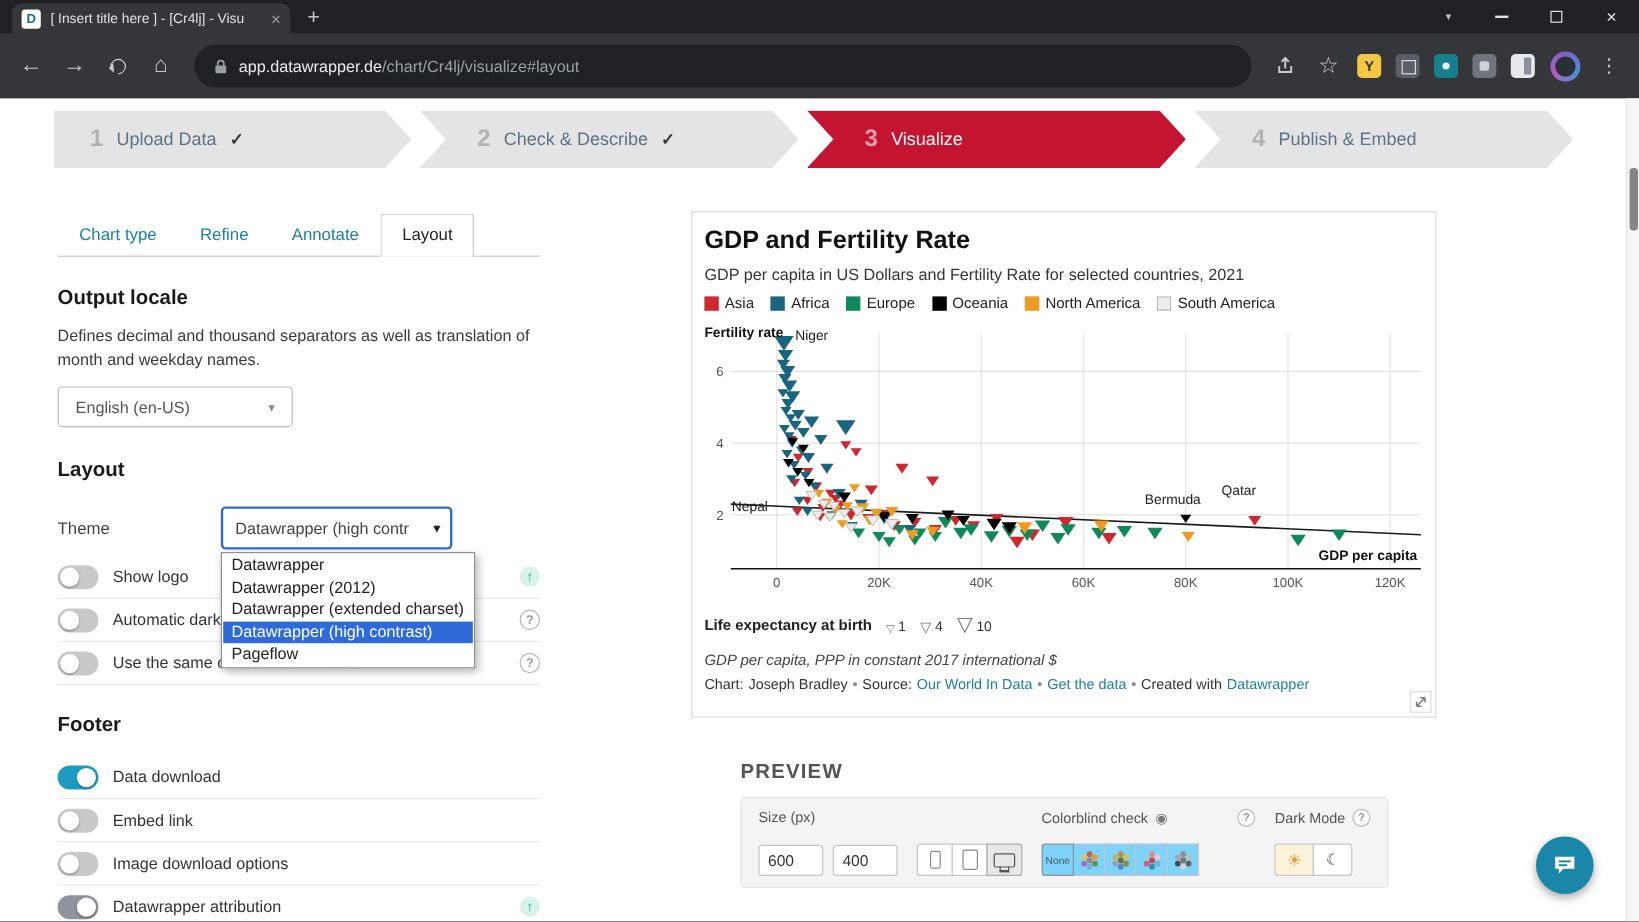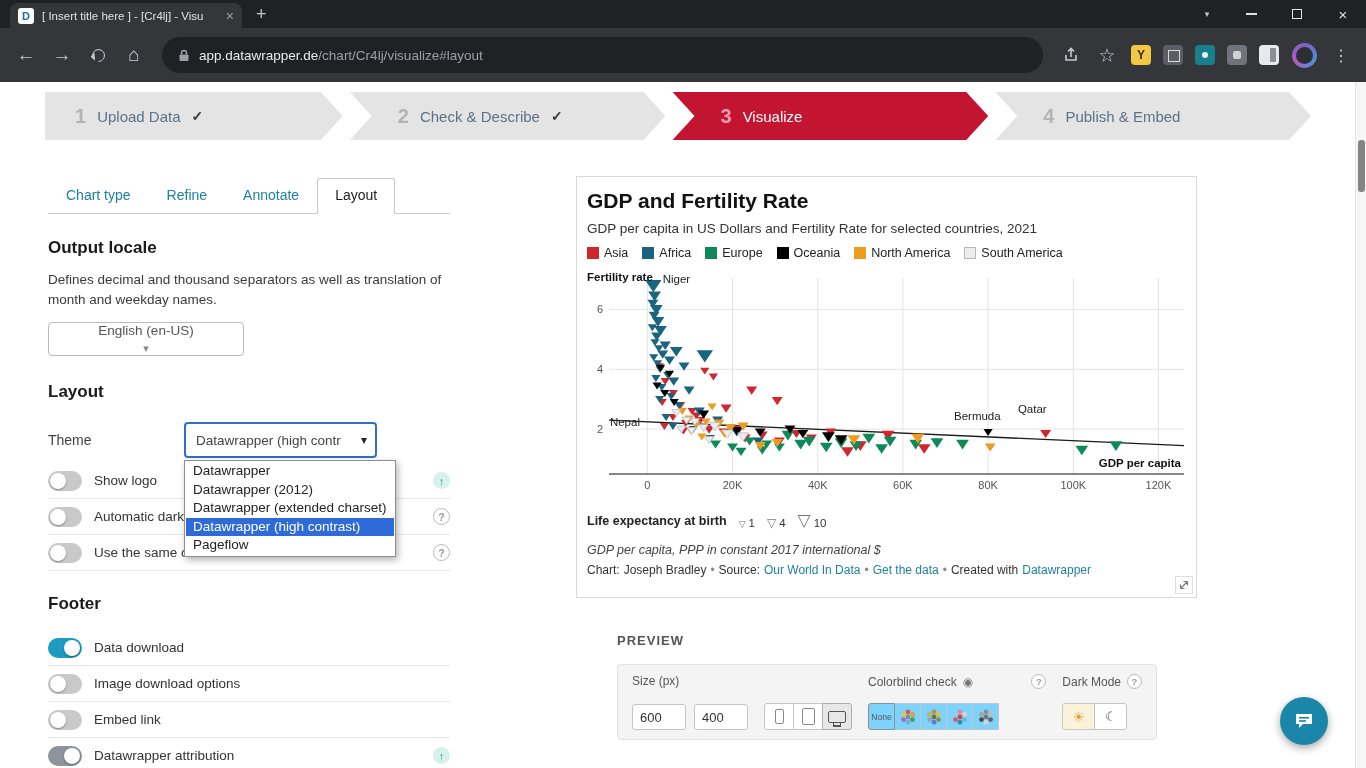--- a/index.html
+++ b/index.html
@@ -56,21 +56,21 @@
   .step.active .step-label{color:#fff;}
   .step-check{color:#3a3a3a;font-size:14px;font-weight:bold;}
 
   
   .side-tabs{position:absolute;left:48px;top:96px;width:402px;display:flex;border-bottom:1px solid #c9c9c9;}
   .stab{padding:8px 17px 9px;font-size:14px;color:#1d81a2;border:1px solid transparent;cursor:pointer;}
   .stab.active{color:#222;background:#fff;border-color:#c9c9c9;border-bottom-color:#fff;border-radius:3px 3px 0 0;margin-bottom:-1px;}
   .sheading{position:absolute;left:48px;font-size:17px;font-weight:bold;color:#1a1a1a;}
   #h-locale{top:156px;} #h-layout{top:300px;} #h-footer{top:512px;}
   .locale-desc{position:absolute;left:48px;top:188px;width:400px;font-size:13.5px;color:#3a3a3a;line-height:1.5;}
-  .locale-select{position:absolute;left:48px;top:240px;width:196px;height:34px;border:1px solid #bbb;border-radius:4px;background:#fff;display:flex;align-items:center;justify-content:space-between;padding:0 14px;font-size:13.5px;color:#555;flex-direction:column;}
+  .locale-select{position:absolute;left:48px;top:240px;width:196px;height:34px;border:1px solid #bbb;border-radius:4px;background:#fff;display:flex;align-items:center;justify-content:space-between;padding:0 14px;font-size:13.5px;color:#555;}
   .sel-chev{color:#8a8a8a;font-size:11px;}
   .theme-label{position:absolute;left:48px;top:350px;font-size:14px;color:#404040;}
   .theme-select{position:absolute;left:184px;top:340px;width:193px;height:36px;border:2px solid #2f6ecf;border-radius:4px;background:#fff;display:flex;align-items:center;justify-content:space-between;padding:0 8px 0 10px;font-size:13.5px;color:#444;white-space:nowrap;overflow:hidden;}
   .theme-select .sel-chev{color:#222;font-size:12px;}
   .dropdown{position:absolute;left:184px;top:378px;width:212px;background:#fff;border:1px solid #8f8f8f;box-shadow:2px 3px 7px rgba(0,0,0,.3);z-index:30;padding:1px;}
   .opt{font-size:13.5px;color:#222;padding:1px 7px;line-height:16.5px;white-space:nowrap;}
   .opt.sel{background:#2e6bd8;color:#fff;}
   .toggle-zone{position:absolute;left:48px;width:402px;}
   #layout-toggles{top:381px;} #footer-toggles{top:548px;}
   .trow{display:flex;align-items:center;height:36px;border-bottom:1px solid #e8e8e8;}
@@ -97,21 +97,21 @@
   .sz-item{display:flex;align-items:flex-end;gap:3px;}
   .sz-tri{color:#777;line-height:1;}
   .sz-val{font-size:11.5px;color:#333;}
   .c-note{font-size:12.5px;font-style:italic;color:#444;margin:14px 0 0 10px;}
   .c-byline{font-size:12px;color:#333;margin:6px 0 0 10px;display:flex;gap:4px;flex-wrap:wrap;}
   .c-byline .lnk{color:#1d81a2;text-decoration:none;cursor:pointer;}
   .c-byline .sep{color:#888;}
   .resize-handle{position:absolute;right:3px;bottom:3px;width:18px;height:18px;background:#fff;border:1px solid #ddd;display:flex;align-items:center;justify-content:center;cursor:nwse-resize;}
 
   
-  .preview-h{position:absolute;left:617px;top:551px;font-size:13px;font-weight:bold;letter-spacing:1px;color:#555;}
+  .preview-h{position:absolute;left:617px;top:551px;font-size:17px;font-weight:bold;letter-spacing:1px;color:#555;}
   .preview-bar{position:absolute;left:617px;top:570px;width:540px;height:76px;background:#f4f4f4;border:1px solid #e2e2e2;border-radius:4px;display:flex;padding:9px 14px;gap:16px;margin-top:12px;}
   .grp{display:flex;flex-direction:column;}
   .grp .lblrow{font-size:12px;color:#555;display:flex;align-items:center;gap:6px;}
   .grp .ctl{margin-top:auto;display:flex;align-items:center;}
   .sz-input{width:54px;height:26px;border:1px solid #c5c5c5;border-radius:3px;background:#fff;font-size:13px;color:#333;padding:0 7px;font-family:"Liberation Sans",sans-serif;}
   .sz-input + .sz-input{margin-left:8px;}
   .seg-btn{appearance:none;width:30px;height:27px;border:1px solid #c5c5c5;background:#fff;margin-left:-1px;display:flex;align-items:center;justify-content:center;cursor:pointer;padding:0;}
   .seg-btn:first-child{margin-left:0;border-radius:3px 0 0 3px;}
   .seg-btn:last-child{border-radius:0 3px 3px 0;}
   .seg-btn.sel{background:#e7e7e7;border-color:#adadad;z-index:1;}
@@ -273,27 +273,27 @@
         <div class="trow">
           <span class="tgl on">
             <span class="knob"></span>
           </span>
           <span class="tlabel">Data download</span>
         </div>
         <div class="trow">
           <span class="tgl">
             <span class="knob"></span>
           </span>
-          <span class="tlabel">Image download options</span>
+          <span class="tlabel">Embed link</span>
         </div>
         <div class="trow">
           <span class="tgl">
             <span class="knob"></span>
           </span>
-          <span class="tlabel">Embed link</span>
+          <span class="tlabel">Image download options</span>
         </div>
         <div class="trow">
           <span class="tgl on muted">
             <span class="knob"></span>
           </span>
           <span class="tlabel">Datawrapper attribution</span>
           <span class="badge up">↑</span>
         </div>
       </div>
 

